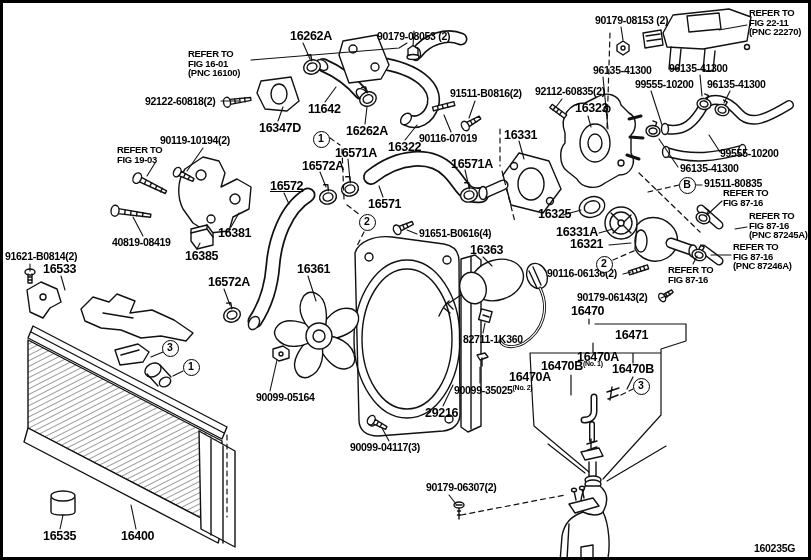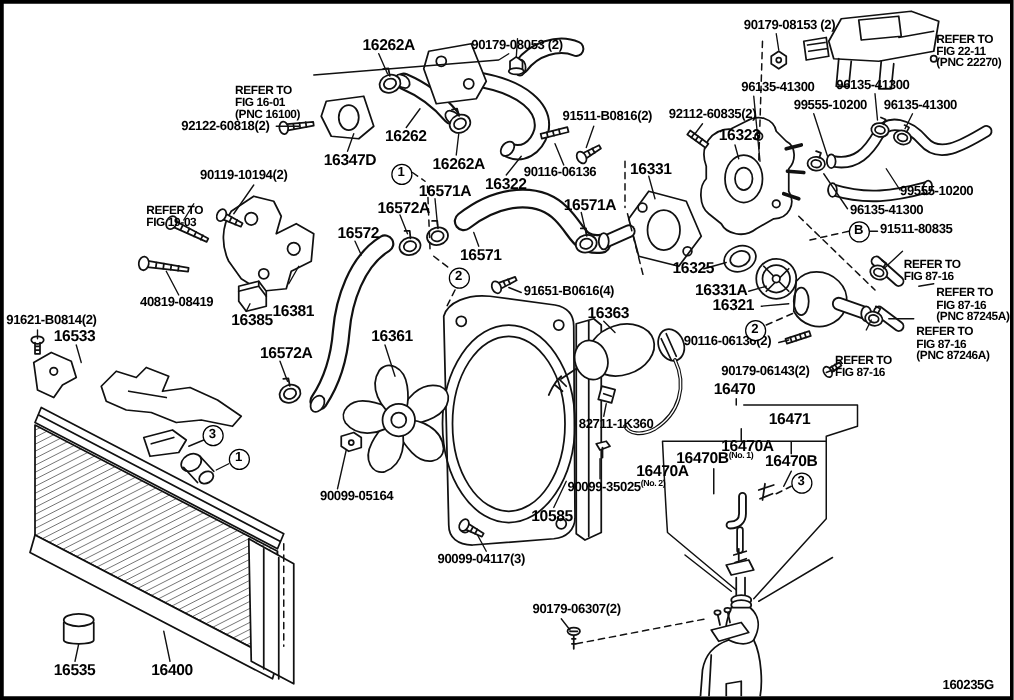--- a/index.html
+++ b/index.html
@@ -8,21 +8,21 @@
     background:#ffffff;border:3px solid #000;box-sizing:border-box;overflow:hidden;
     font-family:"Liberation Sans", sans-serif;
   }
   .stage svg{position:absolute;left:0;top:0;}
   .lbl{
     position:absolute;color:#000;font-weight:700;line-height:1.02;
     white-space:pre-line;letter-spacing:-0.3px;z-index:5;
   }
   .lbl.L{font-size:12.5px;}
   .lbl.S{font-size:10.5px;}
-  .lbl.R{font-size:9.5px;line-height:9.5px;margin-top:19px;}
+  .lbl.R{font-size:9.5px;line-height:9.5px;}
   .sup{font-size:7px;vertical-align:4px;letter-spacing:-0.3px;}
   .callout{
     position:absolute;width:17px;height:17px;border:1.7px solid #000;border-radius:50%;
     background:#fff;color:#000;font-size:10.5px;font-weight:700;line-height:13.5px;
     text-align:center;box-sizing:border-box;z-index:6;
   }
 </style>
 </head>
 <body>
 
@@ -365,54 +365,54 @@
   <g stroke-width="1.2" stroke-dasharray="5,4">
     <path d="M327,135 L337,142 M339,146 L341,196 M344,202 L357,212
              M361,229 L354,243 M610,257 L633,247 M676,182 L645,189 M636,170 L697,229
              M607,30 L604,126 M497,126 L497,163 M499,168 L512,219
              M224,432 L224,514 M458,512 L562,492 M618,392 L630,386"></path>
   </g>
 </svg>
 
 <div>
       <div class="lbl L" style="left: 287px; top: 27px;">16262A</div>
-      <div class="lbl L" style="left: 305px; top: 100px;">16262</div>
+      <div class="lbl L" style="left: 305px; top: 100px;">11642</div>
       <div class="lbl L" style="left: 256px; top: 119px;">16347D</div>
       <div class="lbl L" style="left: 343px; top: 122px;">16262A</div>
       <div class="lbl L" style="left: 385px; top: 138px; text-align: right;">16322</div>
       <div class="lbl L" style="left: 501px; top: 126px;">16331</div>
       <div class="lbl L" style="left: 572px; top: 99px;">16323</div>
-      <div class="lbl L" style="left: 267px; top: 177px;">16572</div>
+      <div class="lbl L" style="left: 267px; top: 177px; text-decoration: underline;">16572</div>
       <div class="lbl L" style="left: 299px; top: 157px;">16572A</div>
       <div class="lbl L" style="left: 332px; top: 144px;">16571A</div>
       <div class="lbl L" style="left: 365px; top: 195px;">16571</div>
       <div class="lbl L" style="left: 448px; top: 155px;">16571A</div>
       <div class="lbl L" style="left: 205px; top: 273px;">16572A</div>
       <div class="lbl L" style="left: 294px; top: 260px;">16361</div>
       <div class="lbl L" style="left: 467px; top: 241px;">16363</div>
       <div class="lbl L" style="left: 535px; top: 205px;">16325</div>
       <div class="lbl L" style="left: 553px; top: 223px;">16331A</div>
       <div class="lbl L" style="left: 567px; top: 235px;">16321</div>
-      <div class="lbl L" style="left: 215px; top: 224px; margin-top: 16px;">16381</div>
+      <div class="lbl L" style="left: 215px; top: 224px;">16381</div>
       <div class="lbl L" style="left: 182px; top: 247px;">16385</div>
       <div class="lbl L" style="left: 40px; top: 260px;">16533</div>
       <div class="lbl L" style="left: 40px; top: 527px;">16535</div>
       <div class="lbl L" style="left: 118px; top: 527px; text-align: right;">16400</div>
-      <div class="lbl L" style="left: 422px; top: 404px;">10585</div>
+      <div class="lbl L" style="left: 422px; top: 404px;">29216</div>
       <div class="lbl L" style="left: 568px; top: 302px;">16470</div>
       <div class="lbl L" style="left: 572px; top: 326px; margin-left: 40px;">16471</div>
       <div class="lbl L" style="left: 574px; top: 348px;">16470A</div>
       <div class="lbl L" style="left: 538px; top: 357px;">16470B<span class="sup">(No. 1)</span></div>
       <div class="lbl L" style="left: 609px; top: 360px;">16470B</div>
       <div class="lbl L" style="left: 506px; top: 368px;">16470A</div>
       <div class="lbl S" style="left: 374px; top: 28px;">90179-08053 (2)</div>
       <div class="lbl S" style="left: 592px; top: 12px;">90179-08153 (2)</div>
       <div class="lbl S" style="left: 142px; top: 93px;">92122-60818(2)</div>
       <div class="lbl S" style="left: 447px; top: 85px;">91511-B0816(2)</div>
-      <div class="lbl S" style="left: 416px; top: 130px;">90116-06136</div>
+      <div class="lbl S" style="left: 416px; top: 130px;">90116-07019</div>
       <div class="lbl S" style="left: 532px; top: 83px;">92112-60835(2)</div>
       <div class="lbl S" style="left: 590px; top: 62px;">96135-41300</div>
       <div class="lbl S" style="left: 666px; top: 60px;">96135-41300</div>
       <div class="lbl S" style="left: 632px; top: 76px;">99555-10200</div>
       <div class="lbl S" style="left: 704px; top: 76px;">96135-41300</div>
       <div class="lbl S" style="left: 717px; top: 145px;">99555-10200</div>
       <div class="lbl S" style="left: 677px; top: 160px;">96135-41300</div>
       <div class="lbl S" style="left: 701px; top: 175px;">91511-80835</div>
       <div class="lbl S" style="left: 157px; top: 132px; text-align: right;">90119-10194(2)</div>
       <div class="lbl S" style="left: 109px; top: 234px;">40819-08419</div>

